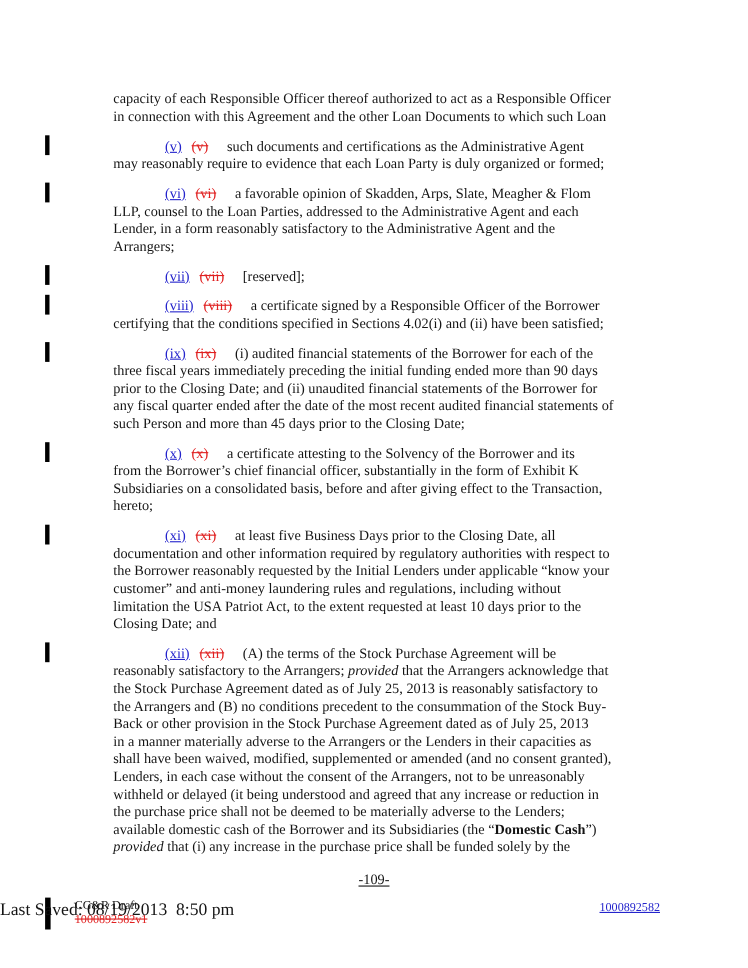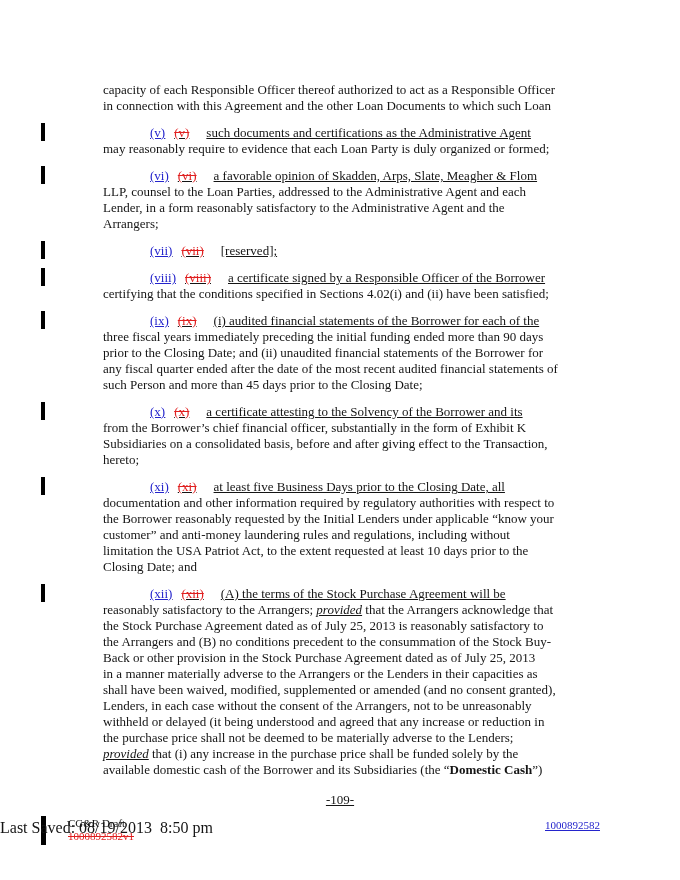--- a/index.html
+++ b/index.html
@@ -15,26 +15,26 @@
     position:absolute;
     left:103px;top:82px;
     width:520px;
     font-size:13px;
   }
   .para{margin:0 0 11px 0;position:relative;}
   .line{
     height:16px;line-height:16px;
     white-space:pre;
   }
-  .line.first{padding-left:47px;text-decoration:underline;}
+  .line.first{padding-left:47px;}
   .num{margin-right:9px;}
   .ins{color:#2424cc;text-decoration:underline;}
   .del{color:#e02020;text-decoration:line-through;}
   .num.del{margin-right:17px;}
-  .it{font-style:italic;text-decoration:underline;}
+  .it{font-style:italic;}
   .b{font-weight:bold;}
   .change-bar{
     position:absolute;
     left:-62px;top:-2px;
     width:4px;height:18px;
     background:#000;
   }
   .page-number{
     position:absolute;
     top:792px;left:0;right:0;
@@ -129,22 +129,22 @@
       <div class="line first"><span class="num ins">(xii)</span><span class="num del">(xii)</span><span>(A) the terms of the Stock Purchase Agreement will be</span></div>
       <div class="line"><span>reasonably satisfactory to the Arrangers; </span><span class="it">provided</span><span> that the Arrangers acknowledge that</span></div>
       <div class="line"><span>the Stock Purchase Agreement dated as of July 25, 2013 is reasonably satisfactory to</span></div>
       <div class="line"><span>the Arrangers and (B) no conditions precedent to the consummation of the Stock Buy-</span></div>
       <div class="line"><span>Back or other provision in the Stock Purchase Agreement dated as of July 25, 2013</span></div>
       <div class="line"><span>in a manner materially adverse to the Arrangers or the Lenders in their capacities as</span></div>
       <div class="line"><span>shall have been waived, modified, supplemented or amended (and no consent granted),</span></div>
       <div class="line"><span>Lenders, in each case without the consent of the Arrangers, not to be unreasonably</span></div>
       <div class="line"><span>withheld or delayed (it being understood and agreed that any increase or reduction in</span></div>
       <div class="line"><span>the purchase price shall not be deemed to be materially adverse to the Lenders;</span></div>
+      <div class="line"><span>available domestic cash of the Borrower and its Subsidiaries (the “</span><span class="b">Domestic Cash</span><span>”)</span></div>
       <div class="line"><span class="it">provided</span><span> that (i) any increase in the purchase price shall be funded solely by the</span></div>
-      <div class="line"><span>available domestic cash of the Borrower and its Subsidiaries (the “</span><span class="b">Domestic Cash</span><span>”)</span></div>
     </div>
   </div>
 
 <div class="page-number">-109-</div>
 
 <div class="footer-change-bar"></div>
 
 <div class="footer-left">
   <div>CG&amp;R Draft</div>
   <div class="footer-docid-del">1000892582v1</div>

